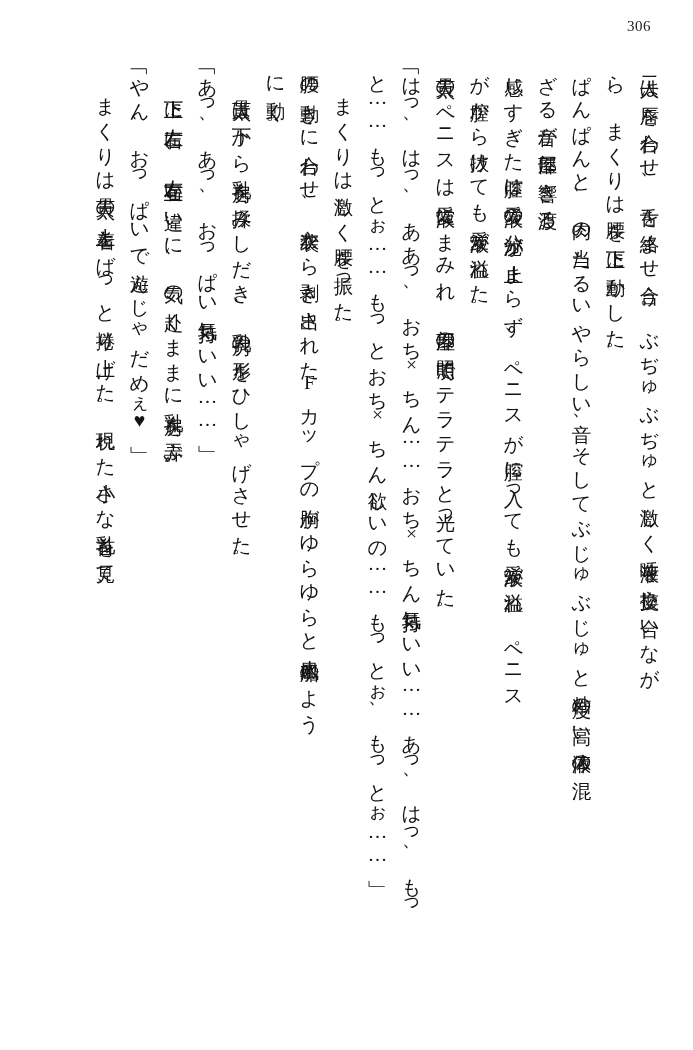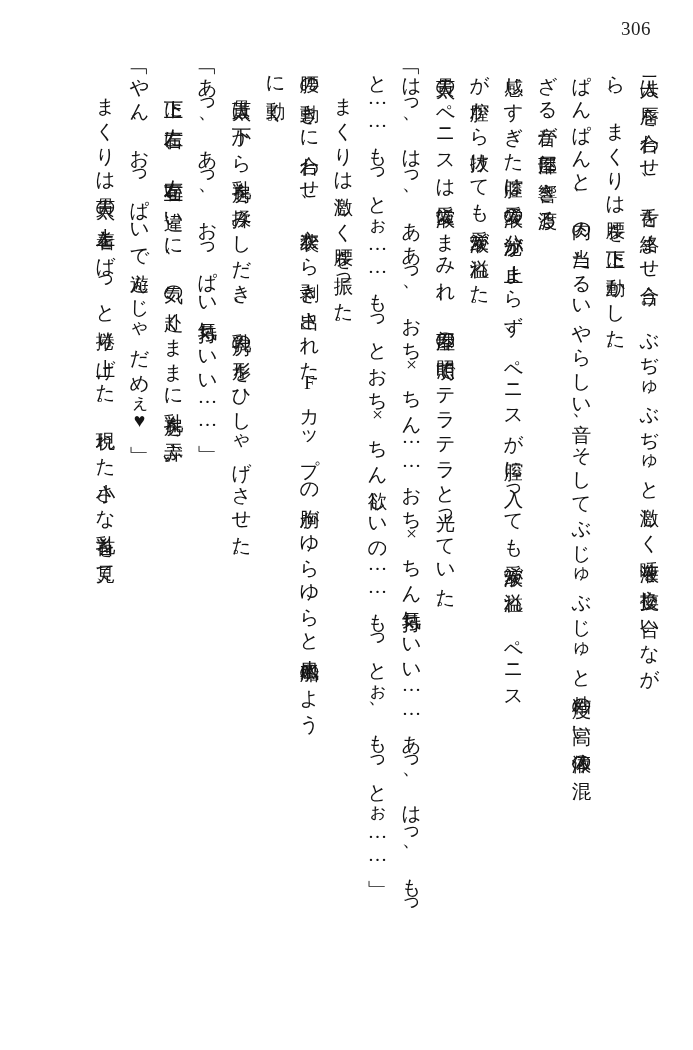--- a/index.html
+++ b/index.html
@@ -18,21 +18,21 @@
   #page {
     width: 693px;
     height: 1050px;
     position: relative;
     box-sizing: border-box;
   }
   #page-number {
     position: absolute;
     top: 18px;
     right: 42px;
-    font-size: 19px;
+    font-size: 15px;
     font-family: "Liberation Serif", "DejaVu Serif", serif;
     letter-spacing: 0.5px;
     color: #222;
   }
   #body-text {
     position: absolute;
     top: 62px;
     left: 40px;
     right: 34px;
     height: 950px;

